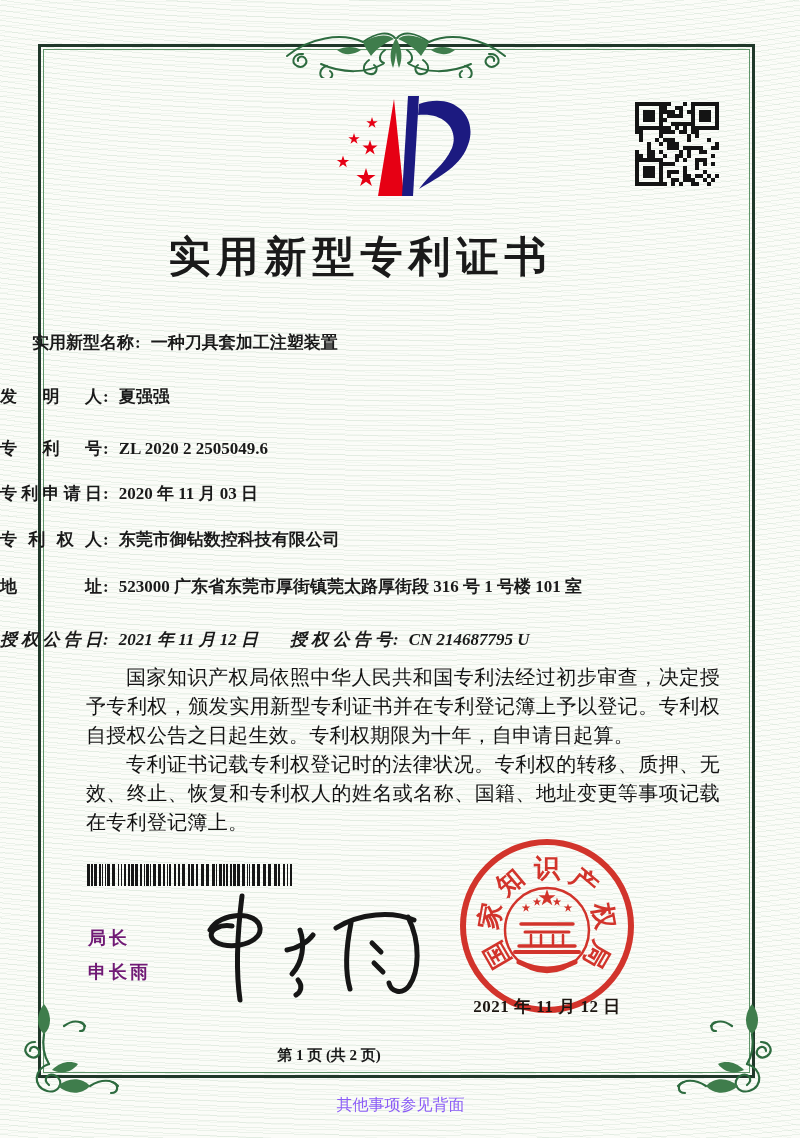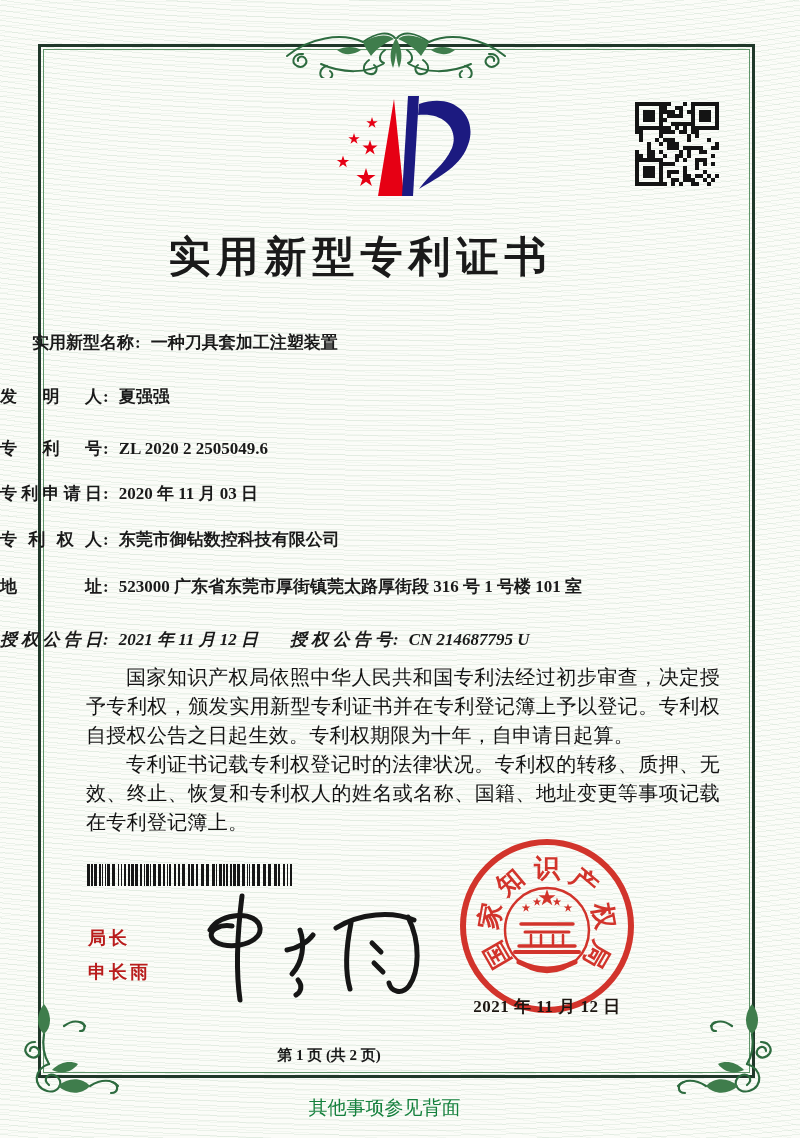--- a/index.html
+++ b/index.html
@@ -38,29 +38,29 @@
   .fvalue { display:inline-block; vertical-align:top; font-weight:600; }
   .addr-val { max-width:505px; }
   .pair2 { position:absolute; left:290px; top:0; white-space:nowrap; }
   .paras { left:86px; top:663px; width:634px; }
   .paras p {
     font-size:20px; line-height:29px; text-indent:2em;
     letter-spacing:.3px; color:#131313; text-align:justify;
   }
   .barcode { left:86px; top:864px; }
   .director { font-family:"Liberation Sans","DejaVu Sans",sans-serif; font-weight:700;
-    font-size:18px; letter-spacing:3px; color:#b91c1c; }
+    font-size:18px; letter-spacing:3px; color:#701a75; }
   .director-title { left:88px; top:926px; }
   .director-name { left:88px; top:960px; }
   .signature { left:180px; top:888px; }
   .seal-svg { left:457px; top:836px; }
   .seal-date { left:452px; top:995px; width:190px; text-align:center;
     font-size:17px; font-weight:700; color:#1d1712; letter-spacing:.5px; }
   .page-num { left:38px; width:582px; top:1046px; text-align:center; font-size:15px; font-weight:600; }
-  .footer-note { left:26px; width:717px; top:1095px; text-align:center; font-size:19px; color:#15803d; }
+  .footer-note { left:42px; width:717px; top:1095px; text-align:center; font-size:16px; color:#8b5cf6; }
   .orn { pointer-events:none; }
 </style>
 </head>
 <body>
 
 <div class="sheet">
 
   <div class="frame"></div>
 
   <svg class="abs orn" style="left:281px; top:16px;" width="230" height="62" viewBox="0 0 230 62">

